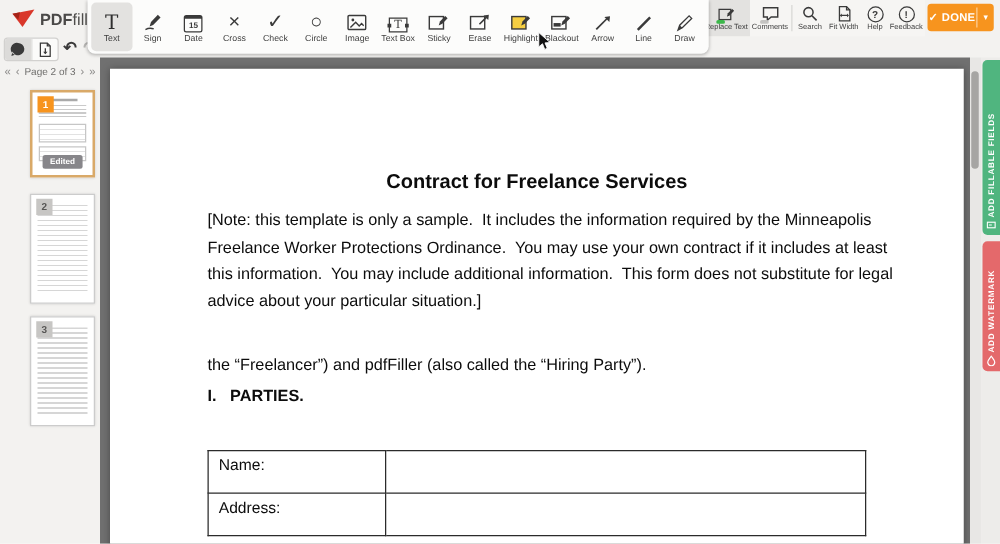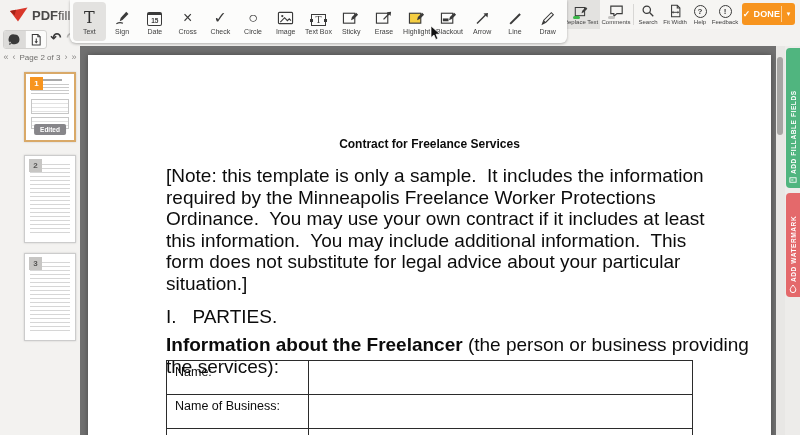--- a/index.html
+++ b/index.html
@@ -84,25 +84,25 @@
     background:repeating-linear-gradient(to bottom,transparent 0 3px,#e2e2e2 3px 4px); }
   .m-box.b1 { top:25px; height:15px; } .m-box.b2 { top:43px; height:12px; }
   .m-fill { position:absolute; top:8px; left:5px; right:5px; bottom:8px;
     background:repeating-linear-gradient(to bottom,#d6d6d6 0 1px,transparent 1px 4px); }
 
   
   .canvas { position:absolute; left:80px; top:46px; width:696px; bottom:0; background:#707070; overflow:hidden; }
   .page { position:absolute; left:8px; top:9px; width:683px; height:620px; background:#fff;
     box-shadow:0 0 6px rgba(0,0,0,.35); color:#0c0c0c; }
   .doc-title { position:absolute; top:82px; left:0; width:100%; text-align:center;
-    font-size:12px; font-weight:bold; }
-  .docline { position:absolute; left:78px; font-size:19px; line-height:21.5px; white-space:pre-wrap; }
+    font-size:16px; font-weight:bold; }
+  .docline { position:absolute; left:78px; font-size:13px; line-height:21.5px; white-space:pre-wrap; }
   .note { top:110px; width:552px; }
   .intro1 { top:205px; } .intro2 { top:226px; }
-  .heading { top:251px; font-weight:normal; }
+  .heading { top:251px; font-weight:bold; }
   .infoline { top:279px; }
   .doc-table { position:absolute; left:78px; top:305px; width:527px; border-collapse:collapse; }
   .doc-table td { border:1px solid #2b2b2b; height:34px; vertical-align:top;
     padding:4px 8px; font-size:12.5px; }
   .doc-table td.c1 { width:142px; }
 
   
   .vscroll { position:absolute; left:776px; top:46px; width:9px; bottom:0; background:#e8e7e5; }
   .vthumb { position:absolute; left:1px; top:11px; width:6px; height:78px; background:#a6a5a3; border-radius:3px; }
   .rail { position:absolute; left:785px; top:46px; width:15px; bottom:0; background:#edecea; }
@@ -360,30 +360,26 @@
 </div>
 <div class="thumb t3">
   <span class="badge gray">3</span>
   <div class="m-fill"></div>
 </div>
 
 <div class="canvas">
   <div class="page">
     <div class="doc-title">Contract for Freelance Services</div>
     <div class="docline note">[Note: this template is only a sample.  It includes the information required by the Minneapolis Freelance Worker Protections Ordinance.  You may use your own contract if it includes at least this information.  You may include additional information.  This form does not substitute for legal advice about your particular situation.]</div>
+    <div class="docline intro2">the “Freelancer”) and pdfFiller (also called the “Hiring Party”).</div>
     <div class="docline heading">I.   PARTIES.</div>
-    <div class="docline infoline"><b>Information about the Freelancer</b><span> (the person or business providing the services):</span></div>
     <table class="doc-table">
       <tbody>
           <tr>
         <td class="c1">Name:</td>
-        <td></td>
-      </tr>
-      <tr>
-        <td class="c1">Name of Business:</td>
         <td></td>
       </tr>
       <tr>
         <td class="c1">Address:</td>
         <td></td>
       </tr>
     </tbody>
       </table>
   </div>
 </div>

